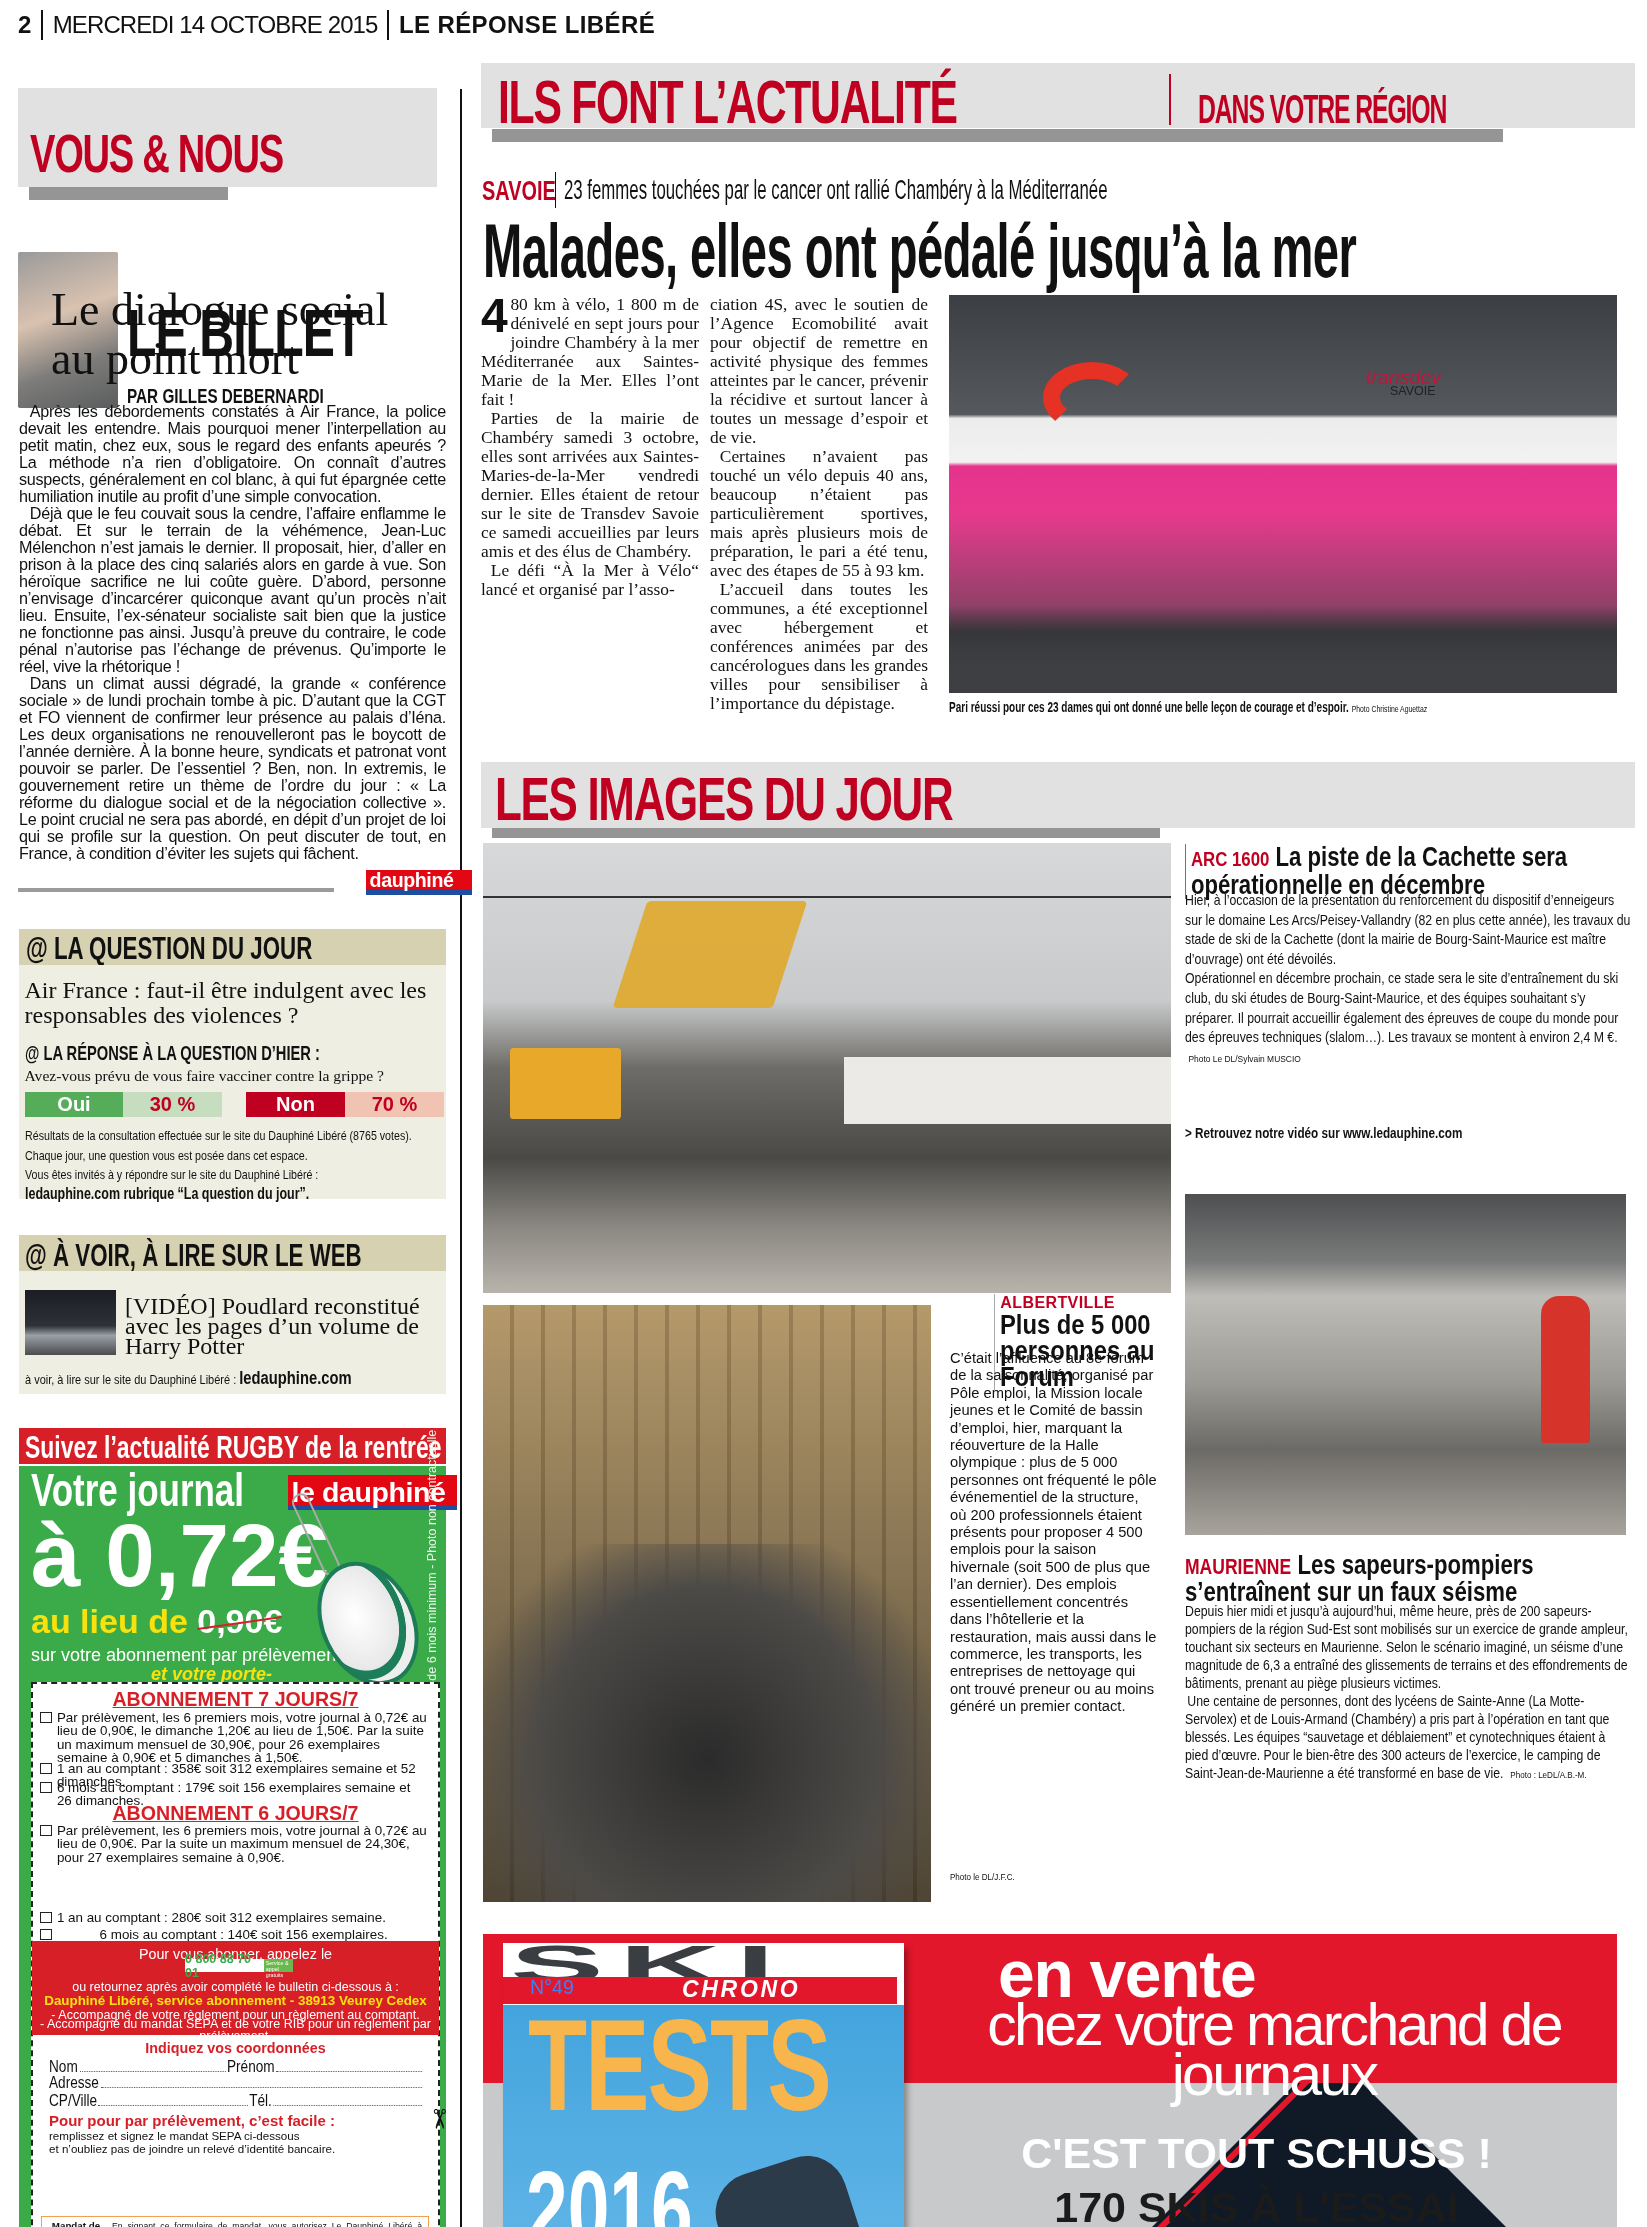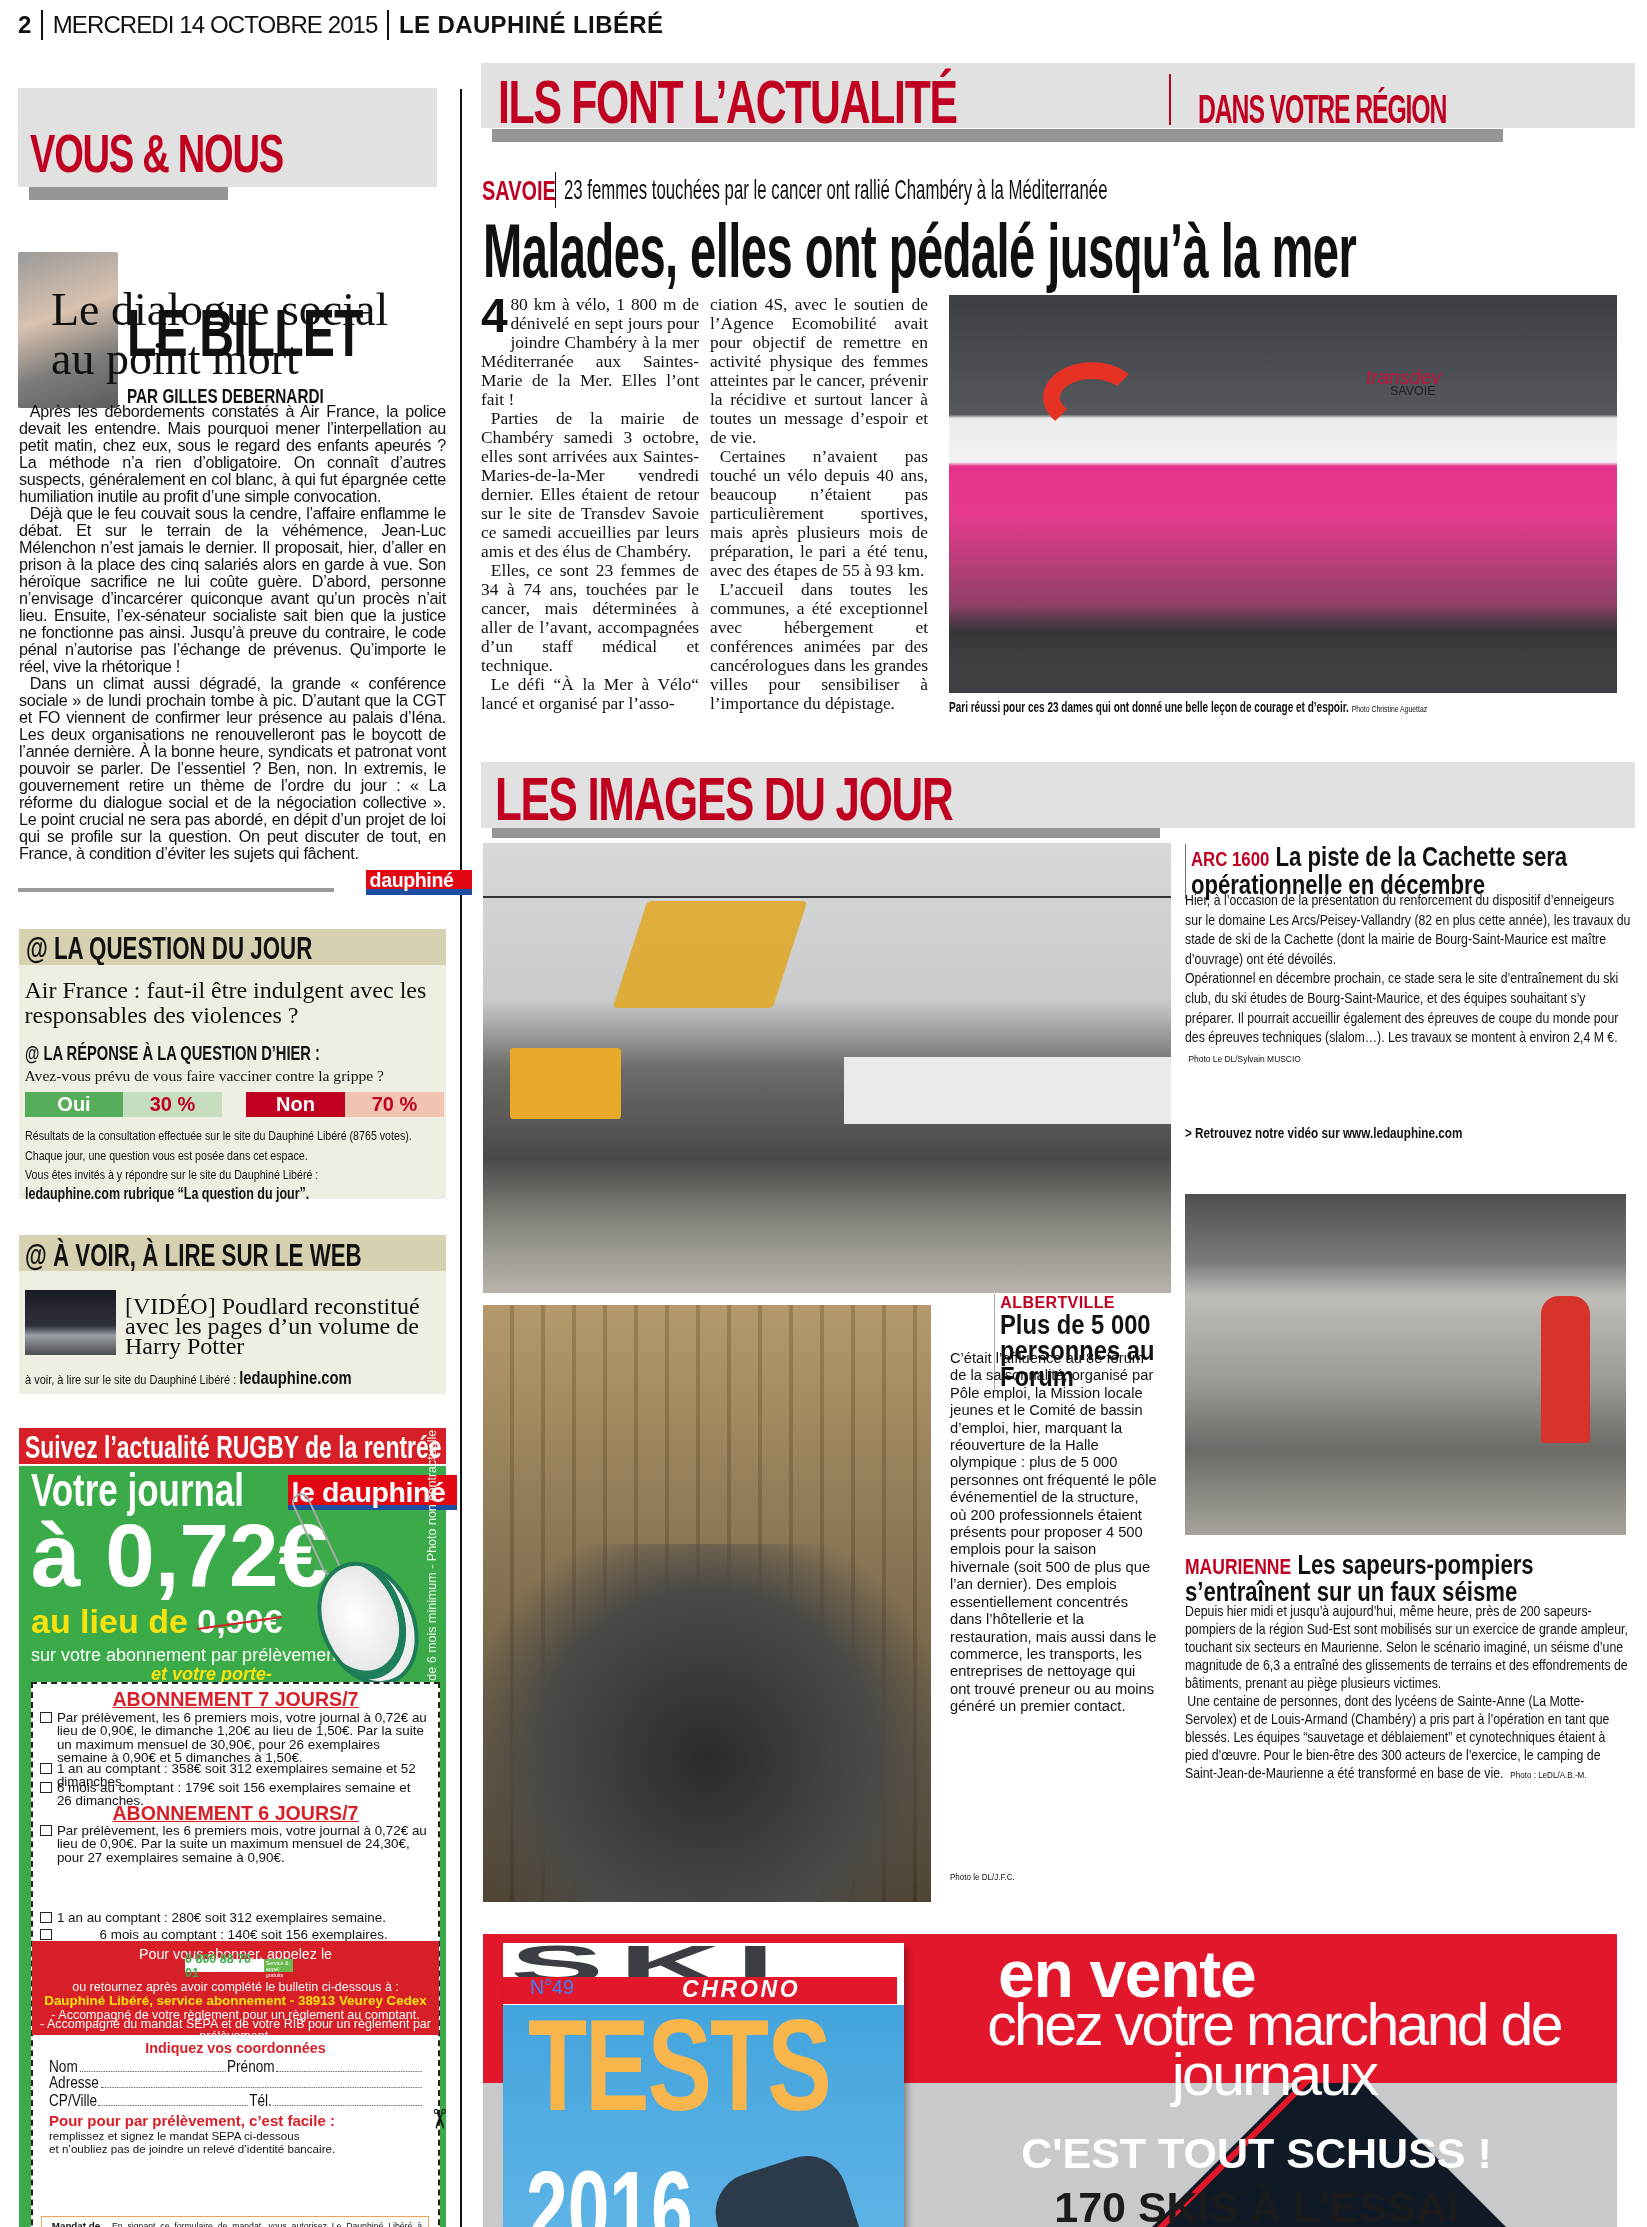--- a/index.html
+++ b/index.html
@@ -207,21 +207,21 @@
   #ski-line-170 { left: 949px; top: 2196px; width: 615px; text-align: center; font-size: 43px; font-weight: bold; color: #1b1b1b; white-space: nowrap; }
 </style>
 </head>
 <body>
 
 <div id="folio" class="abs">
   <span class="num">2</span>
   <span class="sep"></span>
   <span class="date">MERCREDI 14 OCTOBRE 2015</span>
   <span class="sep"></span>
-  <span class="paper">LE DAUPHINÉ LIBÉRÉ</span>
+  <span class="paper">LE RÉPONSE LIBÉRÉ</span>
 </div>
 
 <div id="col-divider" class="abs"></div>
 
 <div id="vous-band" class="abs band"></div>
 <div id="vous-shadow" class="abs band-shadow"></div>
 <div id="vous-title" class="abs band-title cond">VOUS &amp; NOUS</div>
 
 <div id="billet-photo" class="abs"></div>
 <div id="billet-title" class="abs cond">LE BILLET</div>
@@ -350,21 +350,20 @@
 <div id="savoie-kicker" class="abs">
   <span class="k">SAVOIE</span>
   <span class="sep"></span>
   <span class="sub">23 femmes touchées par le cancer ont rallié Chambéry à la Méditerranée</span>
 </div>
 <div id="savoie-title" class="abs cond">Malades, elles ont pédalé jusqu’à la mer</div>
 
 <div id="savoie-col1" class="abs art-col">
   <p style="text-indent:0"><span class="dropcap">4</span><span>80 km à vélo, 1 800 m de dénivelé en sept jours pour joindre Chambéry à la mer Méditerranée aux Saintes-Marie de la Mer. Elles l’ont fait !</span></p>
   <p>Parties de la mairie de Chambéry samedi 3 octobre, elles sont arrivées aux Saintes-Maries-de-la-Mer vendredi dernier. Elles étaient de retour sur le site de Transdev Savoie ce samedi accueillies par leurs amis et des élus de Chambéry.</p>
-  <p>Elles, ce sont 23 femmes de 34 à 74 ans, touchées par le cancer, mais déterminées à aller de l’avant, accompagnées d’un staff médical et technique.</p>
   <p>Le défi “À la Mer à Vélo“ lancé et organisé par l’asso-</p>
 </div>
 <div id="savoie-col2" class="abs art-col">
   <p style="text-indent:0">ciation 4S, avec le soutien de l’Agence Ecomobilité avait pour objectif de remettre en activité physique des femmes atteintes par le cancer, prévenir la récidive et surtout lancer à toutes un message d’espoir et de vie.</p>
   <p>Certaines n’avaient pas touché un vélo depuis 40 ans, beaucoup n’étaient pas particulièrement sportives, mais après plusieurs mois de préparation, le pari a été tenu, avec des étapes de 55 à 93 km.</p>
   <p>L’accueil dans toutes les communes, a été exceptionnel avec hébergement et conférences animées par des cancérologues dans les grandes villes pour sensibiliser à l’importance du dépistage.</p>
 </div>
 
 <div id="savoie-photo" class="abs">
   <div class="bus-swoosh"></div>

